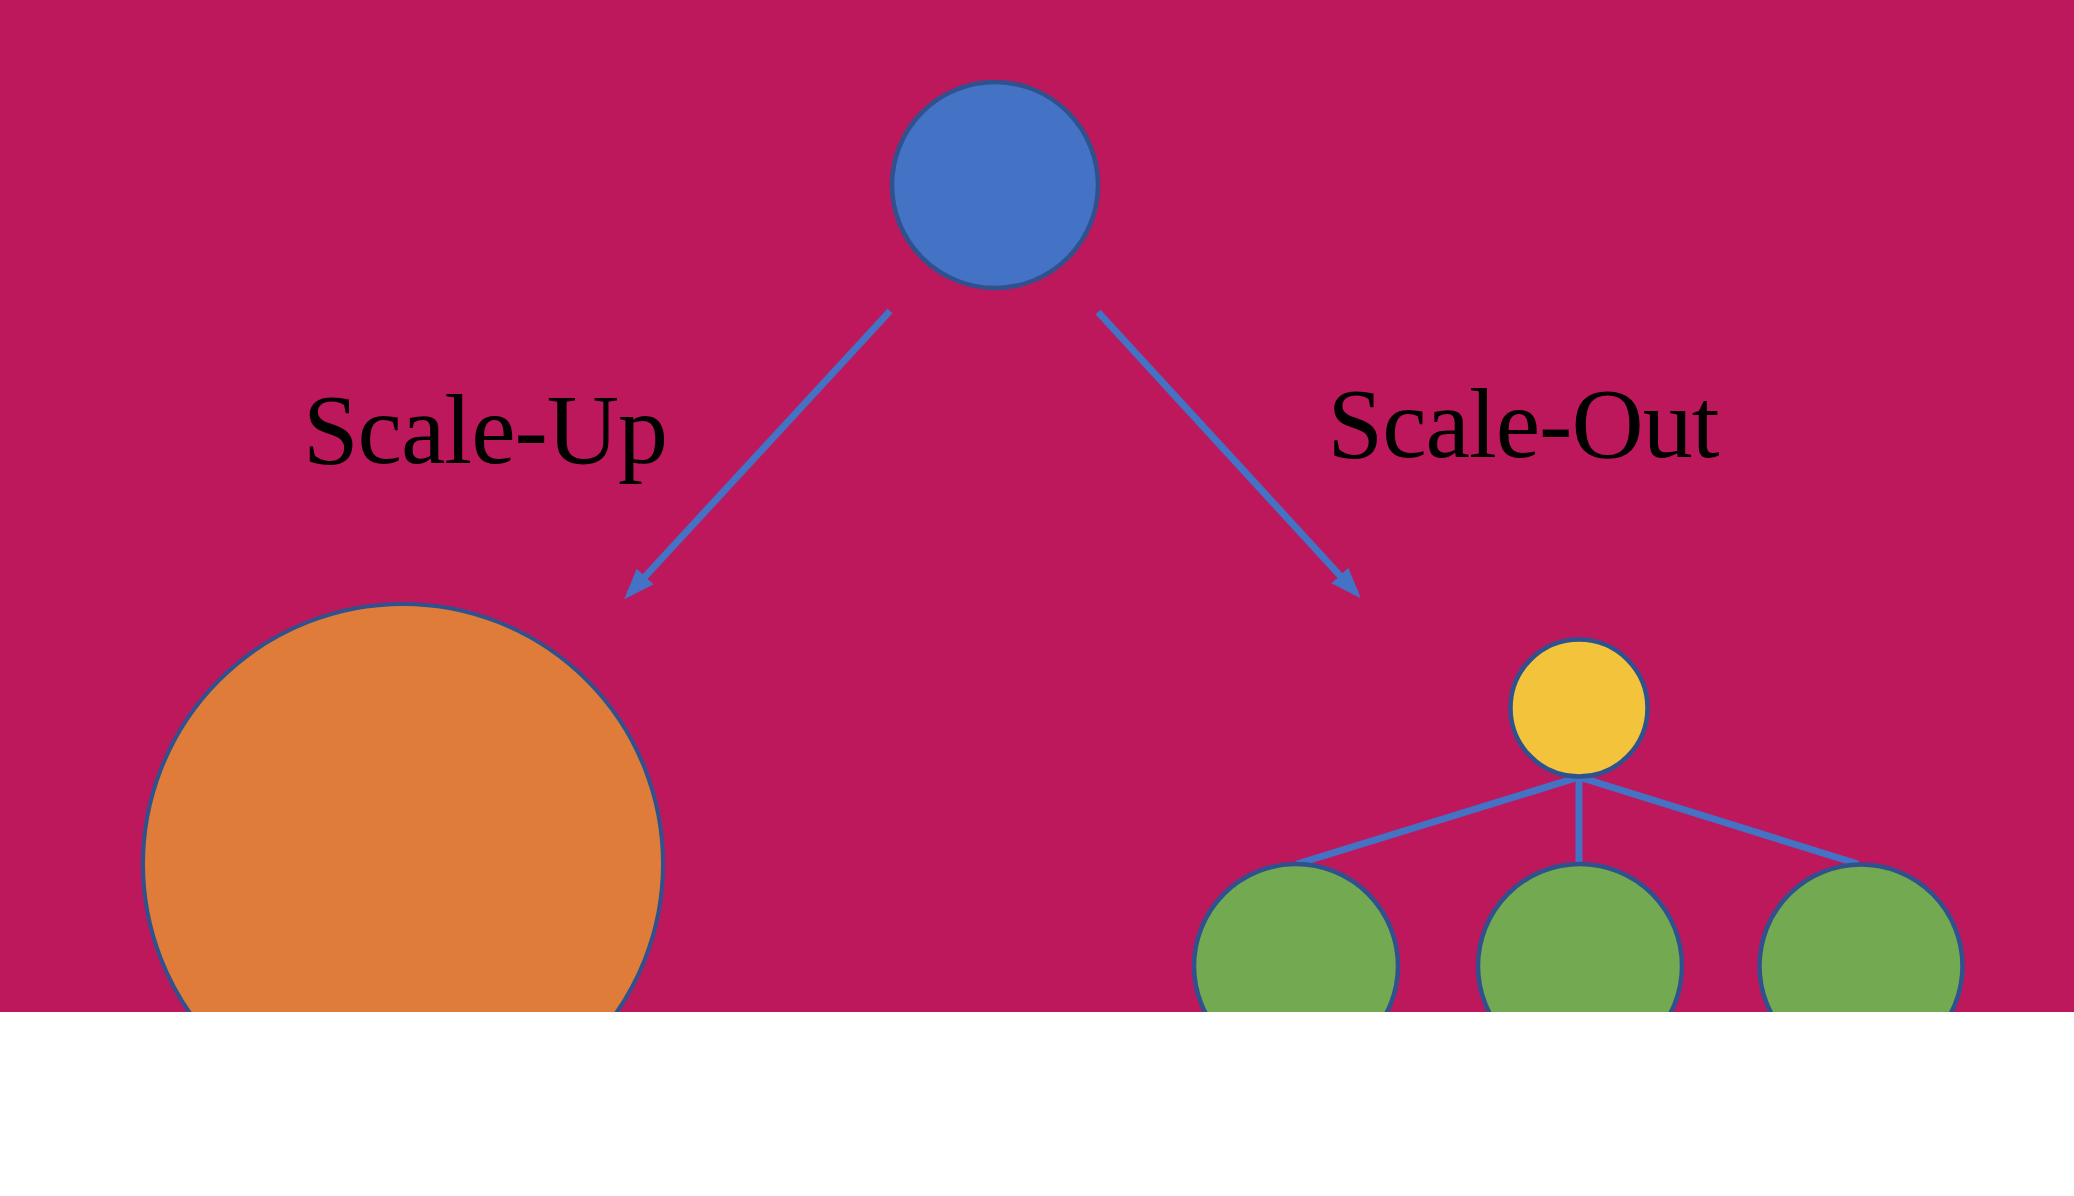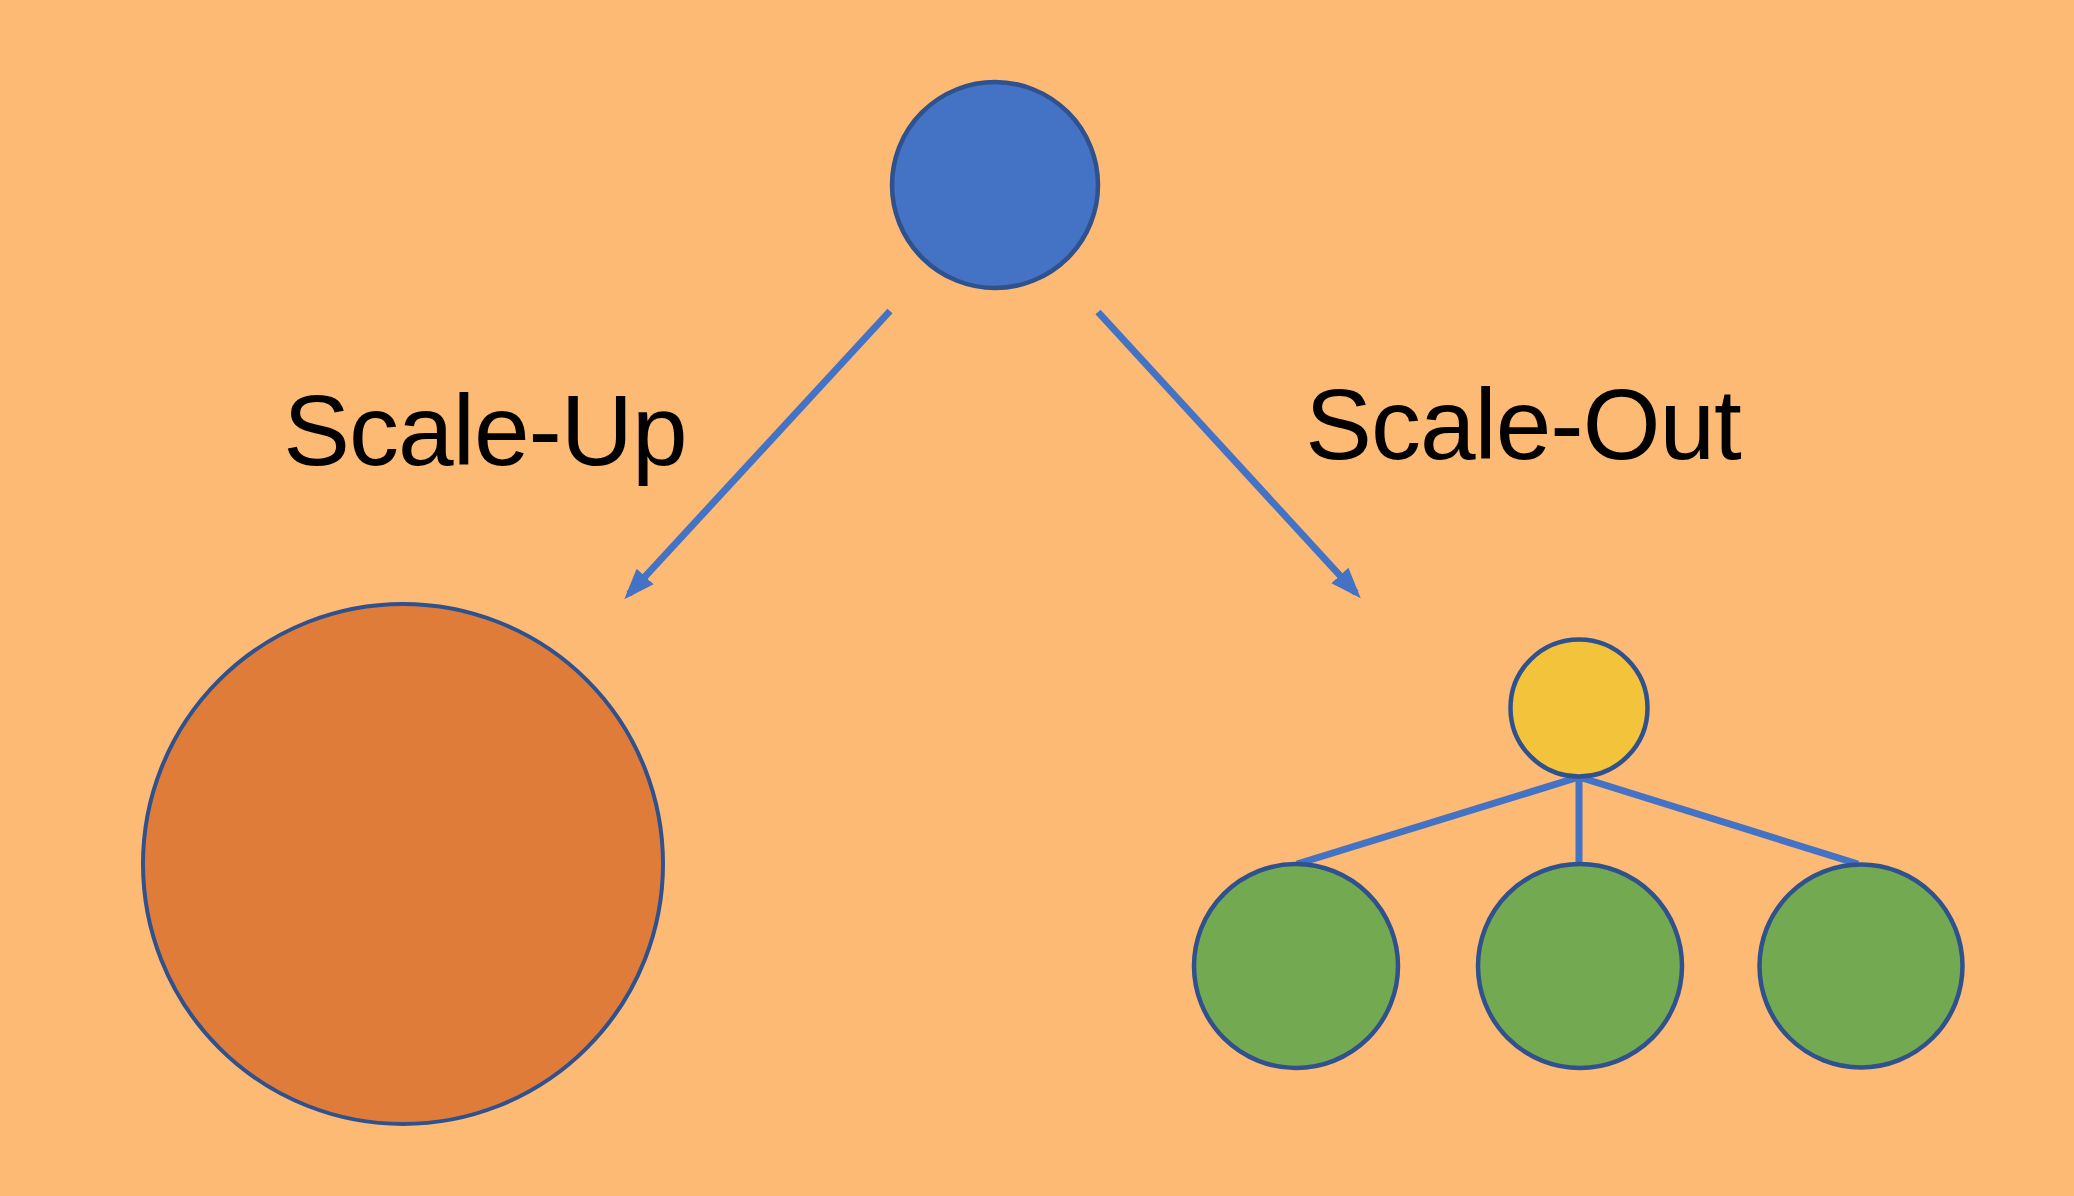--- a/index.html
+++ b/index.html
@@ -3,24 +3,24 @@
 <meta charset="utf-8">
 <style>
   html, body {
     margin: 0;
     padding: 0;
     background: #ffffff;
   }
   #canvas {
     position: relative;
     width: 2074px;
-    height: 1196px;
-    background: #fdba74;
+    height: 1012px;
+    background: #be185d;
     overflow: hidden;
-    font-family: Liberation Sans, sans-serif;
+    font-family: Liberation Serif, serif;
   }
   #diagram-svg {
     position: absolute;
     left: 0;
     top: 0;
     width: 2074px;
     height: 1196px;
     display: block;
   }
   .branch-label {

